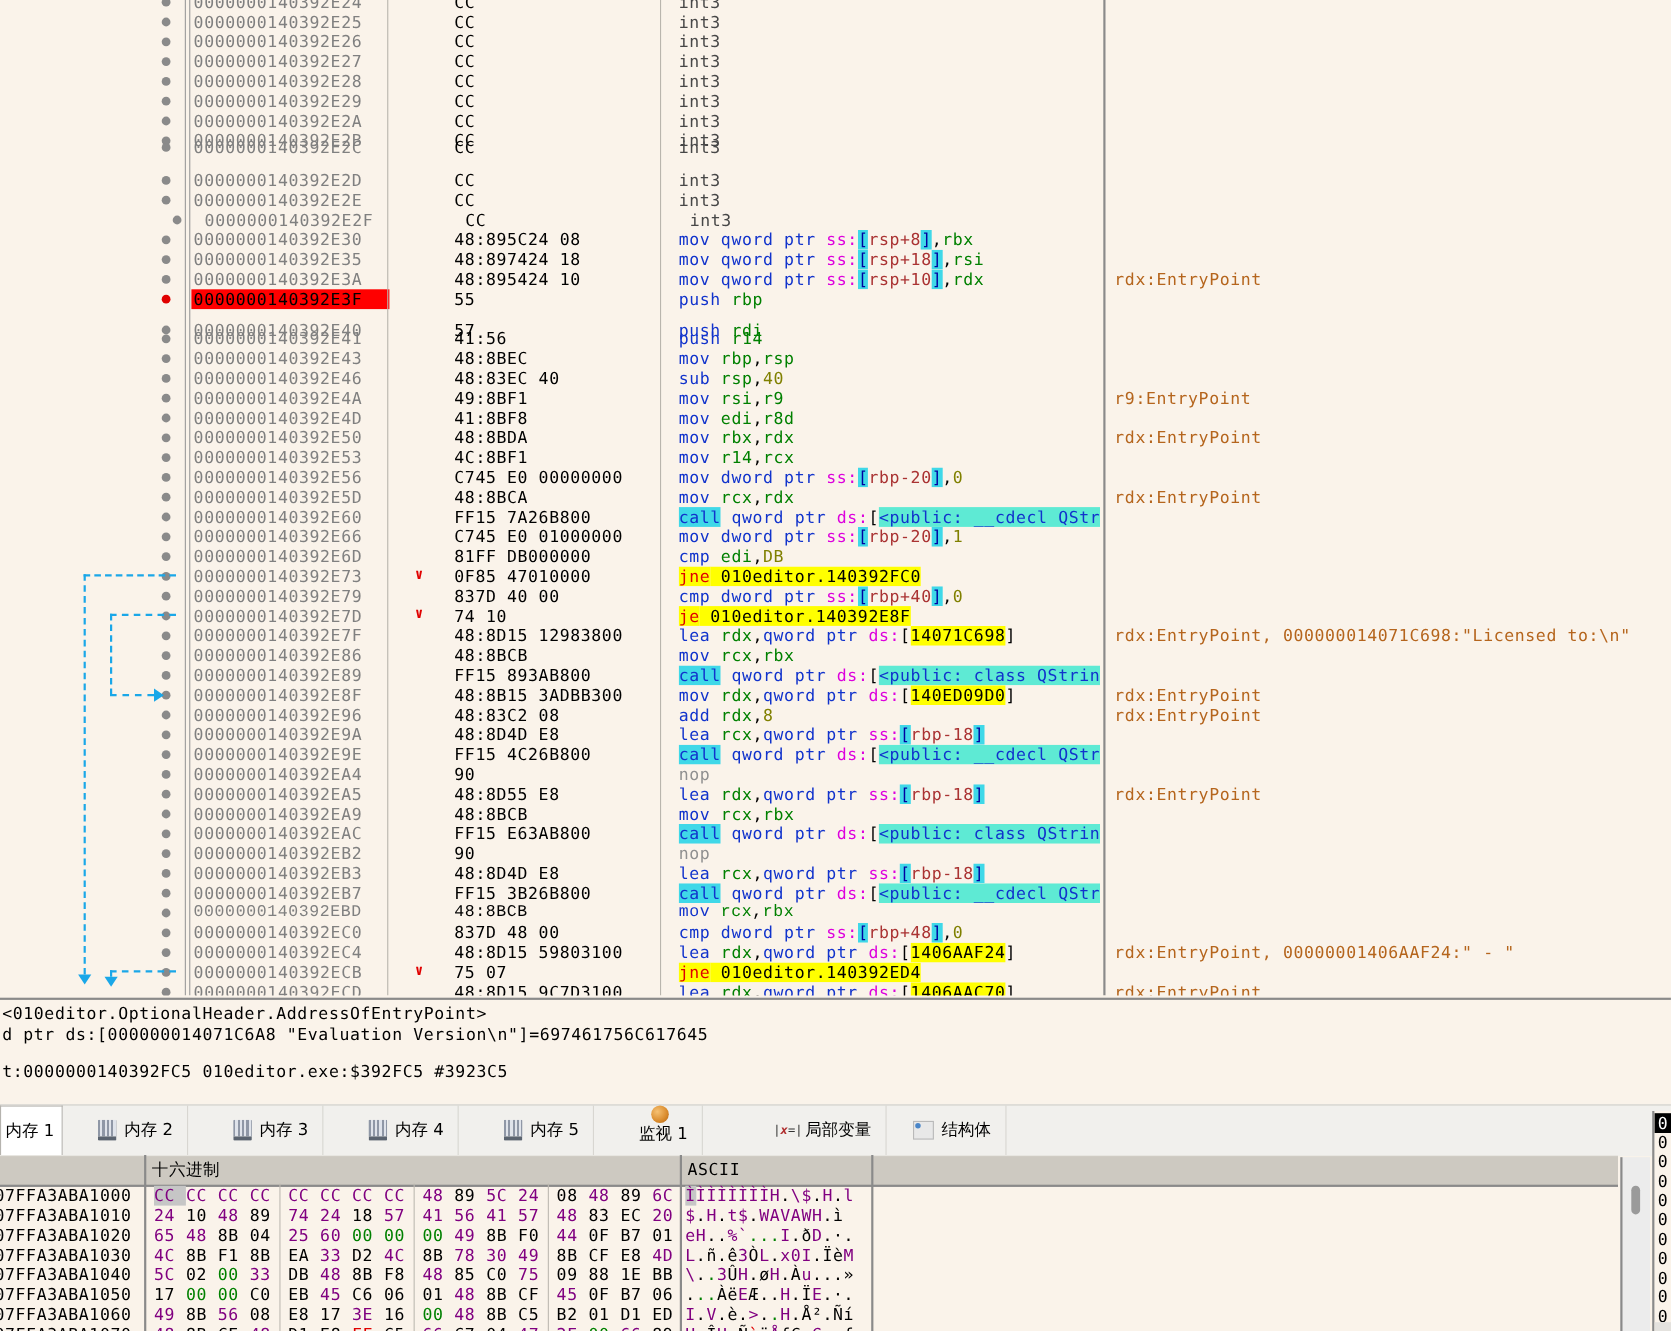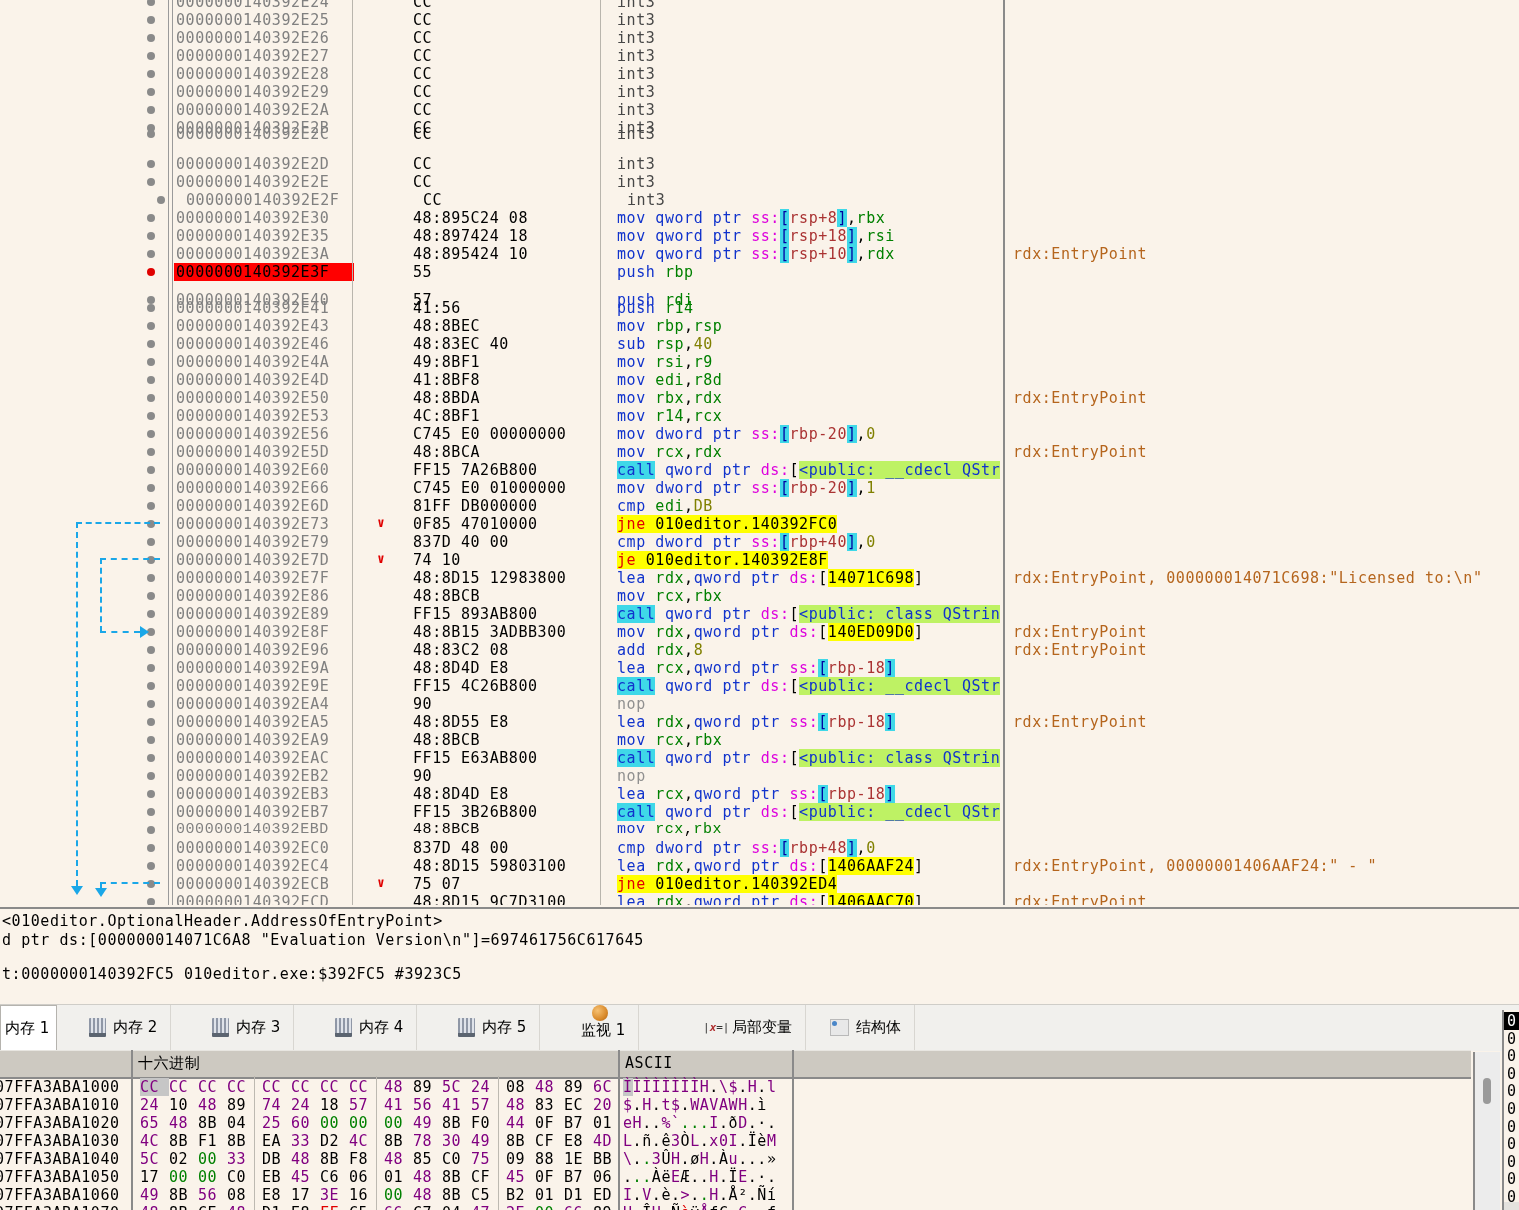--- a/index.html
+++ b/index.html
@@ -15,21 +15,21 @@
   .chev{position:absolute;left:377px;top:-1px;color:#e00000;font-weight:bold;font-size:13px;}
   .dbytes{position:absolute;left:413px;color:#000;}
   .dinstr{position:absolute;left:617px;width:386px;overflow:hidden;}
   .dcmt{position:absolute;left:1013px;width:506px;overflow:hidden;}
   .mn{color:#1133cc}.reg{color:#008000}.num{color:#808000}.seg{color:#dd00dd}
   .pl{color:#000}.gri{color:#474747}.grn{color:#909090}.mem{color:#aa3333}
   .br{color:#0000a0;background:#3fd8e8}
   .cb{color:#1133cc;background:#3fd8e8}
   .jr{color:#e00000;background:#ffff00}
   .jt{color:#000;background:#ffff00}
-  .yn{color:#1133cc;background:#bef264}
+  .yn{color:#1133cc;background:#5eead4}
   .ya{color:#000;background:#ffff00}
   .cm{color:#b5651d}
   .vline{position:absolute;top:0;width:1px;height:905px;background:#b9b5ad;}
   
   .jline{position:absolute;border:0 dashed #1aa7e8;}
   .jhead-down{position:absolute;width:0;height:0;border-left:6px solid transparent;border-right:6px solid transparent;border-top:9px solid #1aa7e8;}
   .jhead-right{position:absolute;width:0;height:0;border-top:6px solid transparent;border-bottom:6px solid transparent;border-left:9px solid #1aa7e8;}
   
   #info-pane{position:absolute;left:0;top:907px;width:1519px;height:97px;background:#faf3ea;border-top:2px solid #8a8a8a;font-size:15px;letter-spacing:.55px;color:#000;white-space:pre;}
   .iline{position:absolute;left:2px;}
@@ -82,21 +82,21 @@
       <div class="drow" style="top: 173px;"><span class="dot"></span><span class="daddr">0000000140392E2E</span><span class="dbytes">CC</span><div class="dinstr"><span class="gri">int3</span></div></div>
       <div class="drow" style="top: 191px; margin-left: 10px;"><span class="dot"></span><span class="daddr">0000000140392E2F</span><span class="dbytes">CC</span><div class="dinstr"><span class="gri">int3</span></div></div>
       <div class="drow" style="top: 209px;"><span class="dot"></span><span class="daddr">0000000140392E30</span><span class="dbytes">48:895C24 08</span><div class="dinstr"><span class="mn">mov </span><span class="mn">qword ptr </span><span class="seg">ss:</span><span class="br">[</span><span class="mem">rsp+8</span><span class="br">]</span><span class="pl">,</span><span class="reg">rbx</span></div></div>
       <div class="drow" style="top: 227px;"><span class="dot"></span><span class="daddr">0000000140392E35</span><span class="dbytes">48:897424 18</span><div class="dinstr"><span class="mn">mov </span><span class="mn">qword ptr </span><span class="seg">ss:</span><span class="br">[</span><span class="mem">rsp+18</span><span class="br">]</span><span class="pl">,</span><span class="reg">rsi</span></div></div>
       <div class="drow" style="top: 245px;"><span class="dot"></span><span class="daddr">0000000140392E3A</span><span class="dbytes">48:895424 10</span><div class="dinstr"><span class="mn">mov </span><span class="mn">qword ptr </span><span class="seg">ss:</span><span class="br">[</span><span class="mem">rsp+10</span><span class="br">]</span><span class="pl">,</span><span class="reg">rdx</span></div><div class="dcmt"><span class="cm">rdx:EntryPoint</span></div></div>
       <div class="drow" style="top: 263px;"><span class="dot red"></span><span class="daddr hl">0000000140392E3F</span><span class="dbytes">55</span><div class="dinstr"><span class="mn">push </span><span class="reg">rbp</span></div></div>
       <div class="drow" style="top: 291px;"><span class="dot"></span><span class="daddr">0000000140392E40</span><span class="dbytes">57</span><div class="dinstr"><span class="mn">push </span><span class="reg">rdi</span></div></div>
       <div class="drow" style="top: 299px;"><span class="dot"></span><span class="daddr">0000000140392E41</span><span class="dbytes">41:56</span><div class="dinstr"><span class="mn">push </span><span class="reg">r14</span></div></div>
       <div class="drow" style="top: 317px;"><span class="dot"></span><span class="daddr">0000000140392E43</span><span class="dbytes">48:8BEC</span><div class="dinstr"><span class="mn">mov </span><span class="reg">rbp</span><span class="pl">,</span><span class="reg">rsp</span></div></div>
       <div class="drow" style="top: 335px;"><span class="dot"></span><span class="daddr">0000000140392E46</span><span class="dbytes">48:83EC 40</span><div class="dinstr"><span class="mn">sub </span><span class="reg">rsp</span><span class="pl">,</span><span class="num">40</span></div></div>
-      <div class="drow" style="top: 353px;"><span class="dot"></span><span class="daddr">0000000140392E4A</span><span class="dbytes">49:8BF1</span><div class="dinstr"><span class="mn">mov </span><span class="reg">rsi</span><span class="pl">,</span><span class="reg">r9</span></div></div>
+      <div class="drow" style="top: 353px;"><span class="dot"></span><span class="daddr">0000000140392E4A</span><span class="dbytes">49:8BF1</span><div class="dinstr"><span class="mn">mov </span><span class="reg">rsi</span><span class="pl">,</span><span class="reg">r9</span></div><div class="dcmt"><span class="cm">r9:EntryPoint</span></div></div>
       <div class="drow" style="top: 371px;"><span class="dot"></span><span class="daddr">0000000140392E4D</span><span class="dbytes">41:8BF8</span><div class="dinstr"><span class="mn">mov </span><span class="reg">edi</span><span class="pl">,</span><span class="reg">r8d</span></div></div>
       <div class="drow" style="top: 389px;"><span class="dot"></span><span class="daddr">0000000140392E50</span><span class="dbytes">48:8BDA</span><div class="dinstr"><span class="mn">mov </span><span class="reg">rbx</span><span class="pl">,</span><span class="reg">rdx</span></div><div class="dcmt"><span class="cm">rdx:EntryPoint</span></div></div>
       <div class="drow" style="top: 407px;"><span class="dot"></span><span class="daddr">0000000140392E53</span><span class="dbytes">4C:8BF1</span><div class="dinstr"><span class="mn">mov </span><span class="reg">r14</span><span class="pl">,</span><span class="reg">rcx</span></div></div>
       <div class="drow" style="top: 425px;"><span class="dot"></span><span class="daddr">0000000140392E56</span><span class="dbytes">C745 E0 00000000</span><div class="dinstr"><span class="mn">mov </span><span class="mn">dword ptr </span><span class="seg">ss:</span><span class="br">[</span><span class="mem">rbp-20</span><span class="br">]</span><span class="pl">,</span><span class="num">0</span></div></div>
       <div class="drow" style="top: 443px;"><span class="dot"></span><span class="daddr">0000000140392E5D</span><span class="dbytes">48:8BCA</span><div class="dinstr"><span class="mn">mov </span><span class="reg">rcx</span><span class="pl">,</span><span class="reg">rdx</span></div><div class="dcmt"><span class="cm">rdx:EntryPoint</span></div></div>
       <div class="drow" style="top: 461px;"><span class="dot"></span><span class="daddr">0000000140392E60</span><span class="dbytes">FF15 7A26B800</span><div class="dinstr"><span class="cb">call</span><span class="pl"> </span><span class="mn">qword ptr </span><span class="seg">ds:</span><span class="pl">[</span><span class="yn">&lt;public: __cdecl QStr</span></div></div>
       <div class="drow" style="top: 479px;"><span class="dot"></span><span class="daddr">0000000140392E66</span><span class="dbytes">C745 E0 01000000</span><div class="dinstr"><span class="mn">mov </span><span class="mn">dword ptr </span><span class="seg">ss:</span><span class="br">[</span><span class="mem">rbp-20</span><span class="br">]</span><span class="pl">,</span><span class="num">1</span></div></div>
       <div class="drow" style="top: 497px; padding-left: 36px;"><span class="dot"></span><span class="daddr">0000000140392E6D</span><span class="dbytes">81FF DB000000</span><div class="dinstr"><span class="mn">cmp </span><span class="reg">edi</span><span class="pl">,</span><span class="num">DB</span></div></div>
       <div class="drow" style="top: 515px;"><span class="dot"></span><span class="daddr">0000000140392E73</span><span class="chev">∨</span><span class="dbytes">0F85 47010000</span><div class="dinstr"><span class="jr">jne</span><span class="jt"> 010editor.140392FC0</span></div></div>
       <div class="drow" style="top: 533px;"><span class="dot"></span><span class="daddr">0000000140392E79</span><span class="dbytes">837D 40 00</span><div class="dinstr"><span class="mn">cmp </span><span class="mn">dword ptr </span><span class="seg">ss:</span><span class="br">[</span><span class="mem">rbp+40</span><span class="br">]</span><span class="pl">,</span><span class="num">0</span></div></div>

